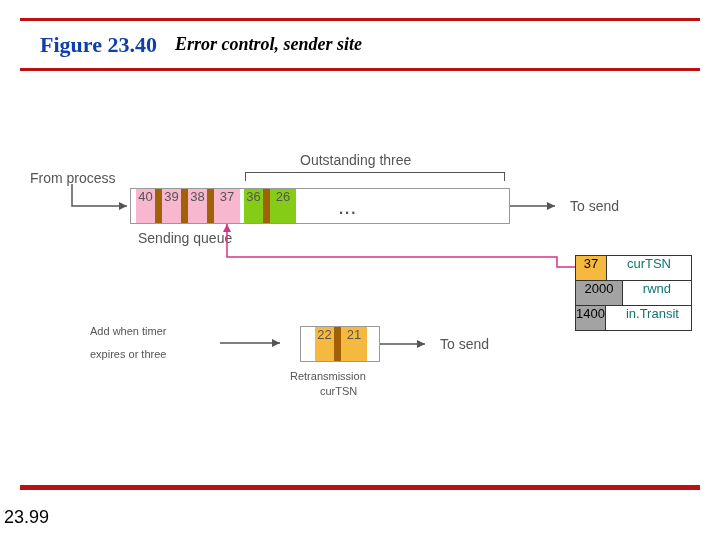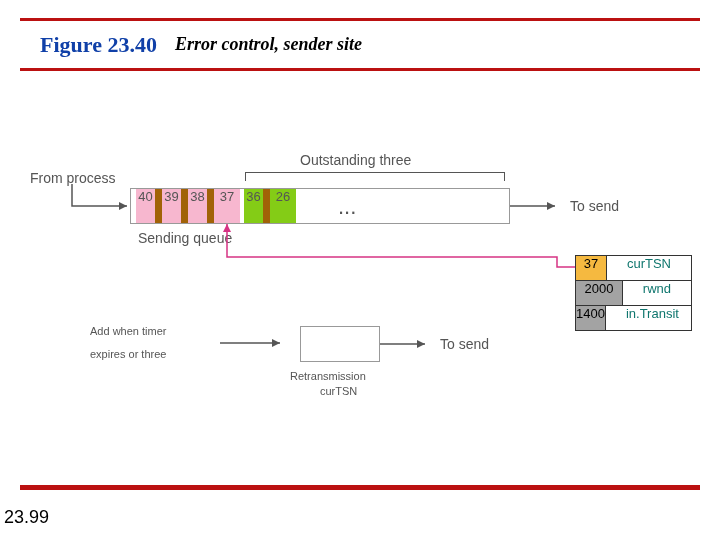--- a/index.html
+++ b/index.html
@@ -98,20 +98,23 @@
     </div>
 
     <div class="lbl small" style="left:60px;top:185px">Add when timer</div>
     <div class="lbl small" style="left:60px;top:208px">expires or three</div>
     <svg style="left:190px;top:195px;width:75px;height:20px">
       <path d="M0 8 h60" stroke="#555" stroke-width="1.5"></path>
         <path d="M60 8 l-8 -4 v8 z" fill="#555"></path>
     </svg>
 
     <div class="queue" style="left:270px;top:186px;width:80px"></div>
+    <div style="position:absolute;left:285px;top:187px;font-size:0">
+      <span class="chunk orange">22</span><span class="chunk orange">21</span>
+    </div>
 
     <svg style="left:350px;top:196px;width:60px;height:20px">
       <path d="M0 8 h45" stroke="#555" stroke-width="1.5"></path>
         <path d="M45 8 l-8 -4 v8 z" fill="#555"></path>
     </svg>
     <div class="lbl" style="left:410px;top:196px">To send</div>
 
     <div class="lbl small" style="left:260px;top:230px">Retransmission</div>
     <div class="lbl small" style="left:290px;top:245px">curTSN</div>
 

